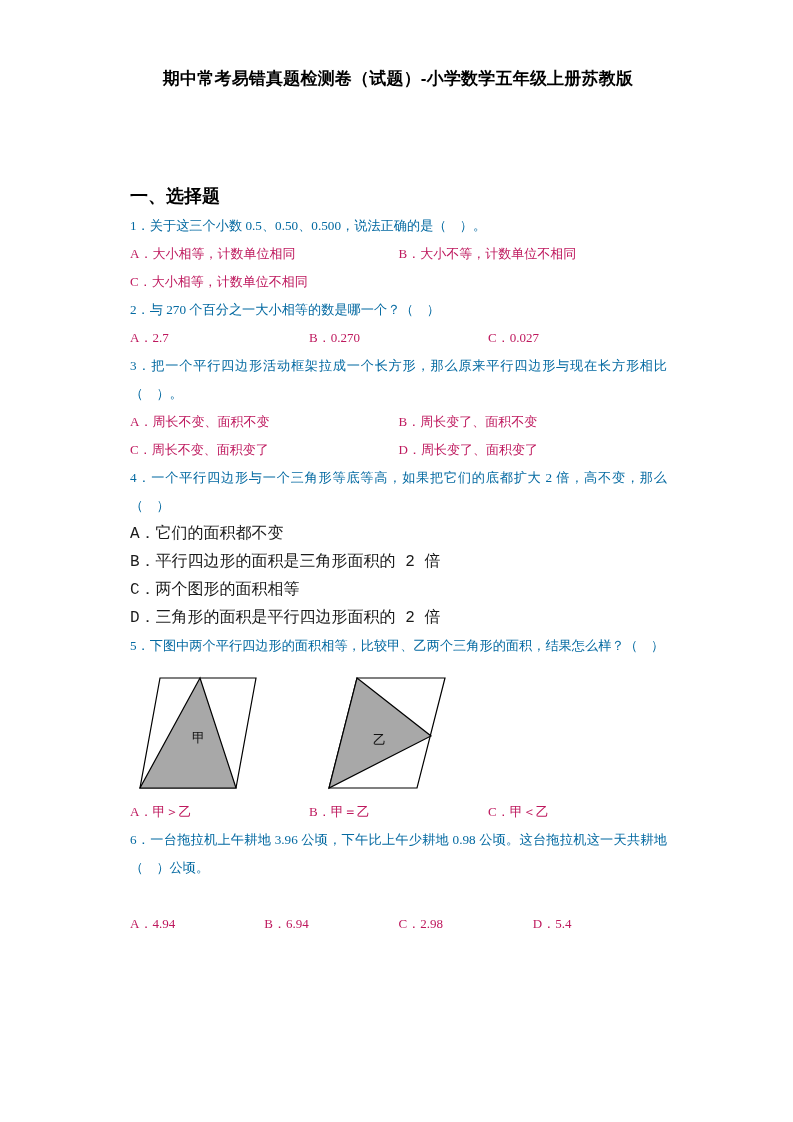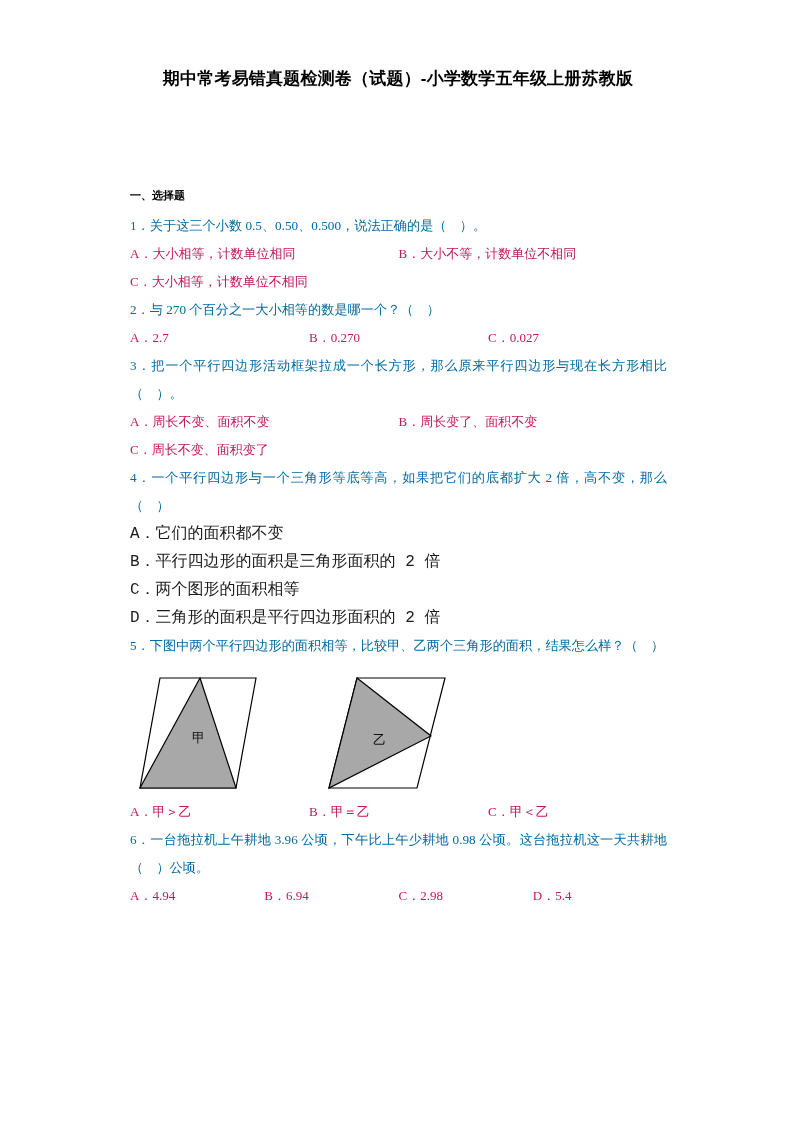--- a/index.html
+++ b/index.html
@@ -34,43 +34,43 @@
     letter-spacing: 0.2px;
     color: #000;
   }
   .body-col {
     position: absolute;
     left: 130px;
     top: 186px;
     width: 537px;
   }
   .section-head {
-    font-family: Liberation Mono, monospace;
+    font-family: Liberation Sans, sans-serif;
     font-weight: bold;
-    font-size: 11px;
+    font-size: 18px;
     line-height: 20px;
     color: #000;
     margin-bottom: 6px;
   }
   .qline {
     font-size: 13.2px;
     line-height: 28px;
     color: #0369a1;
     text-align: justify;
     text-justify: inter-character;
   }
   .opt-row {
     display: flex;
     font-size: 13px;
     line-height: 28px;
     color: #be185d;
   }
   .opt-row.cols2 > .opt { width: 50%; }
   .opt-row.cols3 > .opt { width: 33.3333%; }
-  .opt-row.cols4 > .opt { width: 25%; }
+  .opt-row.cols4 > .opt { width: 25%; margin-top: 28px; }
   .opt {
     white-space: nowrap;
   }
   .opt-stack .opt {
     line-height: 28px;
     font-family: Liberation Mono, monospace;
   }
   .figs {
     position: relative;
     height: 130px;
@@ -116,20 +116,21 @@
       <span class="opt">C．0.027</span>
     </div>
 
     <div class="qline">3．把一个平行四边形活动框架拉成一个长方形，那么原来平行四边形与现在长方形相比（　）。</div>
     <div class="opt-row cols2">
       <span class="opt">A．周长不变、面积不变</span>
       <span class="opt">B．周长变了、面积不变</span>
     </div>
     <div class="opt-row cols2">
       <span class="opt">C．周长不变、面积变了</span>
+      <span class="opt">D．周长变了、面积变了</span>
     </div>
 
     <div class="qline">4．一个平行四边形与一个三角形等底等高，如果把它们的底都扩大 2 倍，高不变，那么（　）</div>
     <div class="opt-stack">
       <div class="opt">A．它们的面积都不变</div>
       <div class="opt">B．平行四边形的面积是三角形面积的 2 倍</div>
       <div class="opt">C．两个图形的面积相等</div>
       <div class="opt">D．三角形的面积是平行四边形面积的 2 倍</div>
     </div>
 

